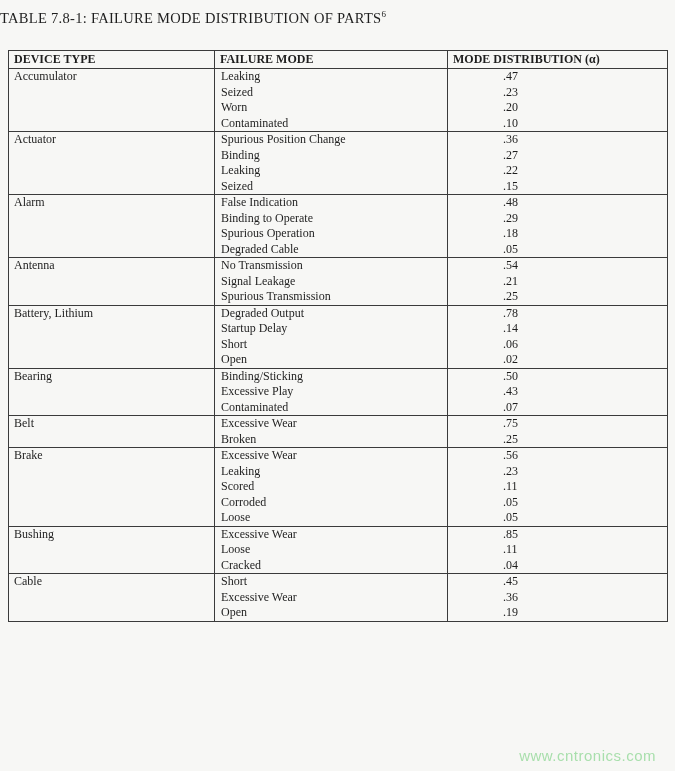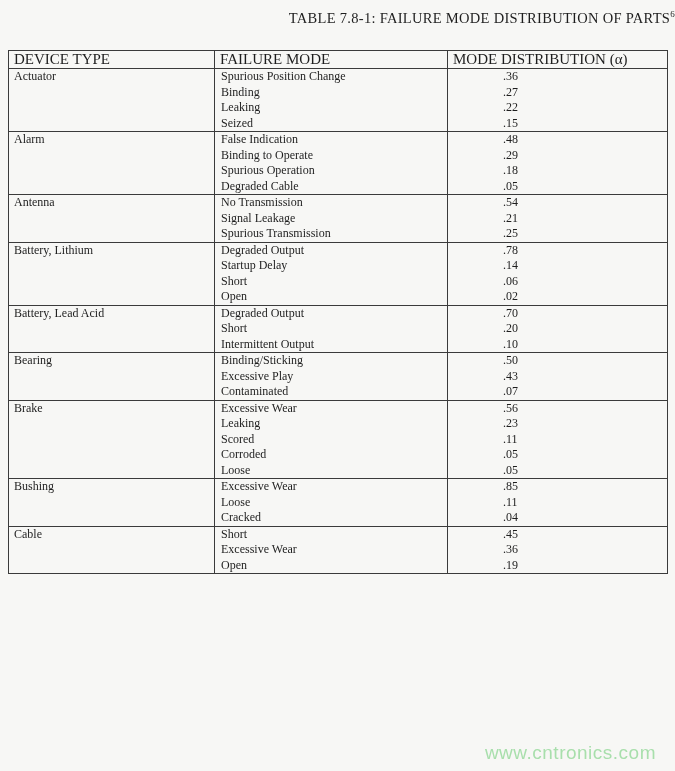--- a/index.html
+++ b/index.html
@@ -10,21 +10,21 @@
     font-family: "Liberation Serif", serif;
     color: #1e1e1e;
     position: relative;
     overflow: hidden;
   }
   .title {
     position: absolute;
     top: 10px;
     left: 0;
     width: 675px;
-    text-align: right;
+    text-align: left;
     font-size: 14.5px;
     font-weight: normal;
     letter-spacing: 0.3px;
     margin: 0;
   }
   .title sup {
     font-size: 9px;
     vertical-align: super;
     line-height: 0;
   }
@@ -40,44 +40,44 @@
     width: 659px;
     background: transparent;
   }
   table.parts th, table.parts td {
     border: 1px solid #3b3b3b;
     padding: 0;
     vertical-align: top;
     overflow: hidden;
   }
   table.parts th {
-    font-weight: normal;
+    font-weight: bold;
     text-align: left;
-    font-size: 15px;
+    font-size: 12px;
     height: 17px;
     line-height: 16px;
     padding-left: 5px;
     white-space: nowrap;
   }
   .line {
     font-size: 12px;
     line-height: 15.5px;
     height: 15.5px;
     white-space: nowrap;
   }
   td.device-cell .line { padding-left: 5px; }
   td.modes-cell  .line { padding-left: 6px; }
   td.probs-cell  .line { padding-left: 55px; }
   td.device-cell .line.indent2 { padding-left: 57px; }
   .watermark {
     position: absolute;
     right: 19px;
     bottom: 7px;
     font-family: "Liberation Sans", sans-serif;
-    font-size: 19px;
+    font-size: 15px;
     color: #a2dda6;
     opacity: 0.92;
     letter-spacing: 0.5px;
     pointer-events: none;
   }
 </style>
 </head>
 <body>
 
 <h1 class="title"><span>TABLE 7.8-1:  FAILURE MODE DISTRIBUTION OF PARTS</span><sup>6</sup></h1>
@@ -92,20 +92,37 @@
     <thead>
       <tr>
         <th>DEVICE TYPE</th>
         <th>FAILURE MODE</th>
         <th>MODE DISTRIBUTION (α)</th>
       </tr>
     </thead>
     <tbody id="table-body">
         <tr>
           <td class="device-cell">
+            <div class="line">Accumulator</div>
+          </td>
+          <td class="modes-cell">
+            <div class="line">Leaking</div>
+            <div class="line">Seized</div>
+            <div class="line">Worn</div>
+            <div class="line">Contaminated</div>
+          </td>
+          <td class="probs-cell">
+            <div class="line">.47</div>
+            <div class="line">.23</div>
+            <div class="line">.20</div>
+            <div class="line">.10</div>
+          </td>
+        </tr>
+        <tr>
+          <td class="device-cell">
             <div class="line">Actuator</div>
           </td>
           <td class="modes-cell">
             <div class="line">Spurious Position Change</div>
             <div class="line">Binding</div>
             <div class="line">Leaking</div>
             <div class="line">Seized</div>
           </td>
           <td class="probs-cell">
             <div class="line">.36</div>
@@ -158,46 +175,44 @@
           </td>
           <td class="probs-cell">
             <div class="line">.78</div>
             <div class="line">.14</div>
             <div class="line">.06</div>
             <div class="line">.02</div>
           </td>
         </tr>
         <tr>
           <td class="device-cell">
-            <div class="line">Battery, Lead Acid</div>
-          </td>
-          <td class="modes-cell">
-            <div class="line">Degraded Output</div>
-            <div class="line">Short</div>
-            <div class="line">Intermittent Output</div>
-          </td>
-          <td class="probs-cell">
-            <div class="line">.70</div>
-            <div class="line">.20</div>
-            <div class="line">.10</div>
-          </td>
-        </tr>
-        <tr>
-          <td class="device-cell">
             <div class="line">Bearing</div>
           </td>
           <td class="modes-cell">
             <div class="line">Binding/Sticking</div>
             <div class="line">Excessive Play</div>
             <div class="line">Contaminated</div>
           </td>
           <td class="probs-cell">
             <div class="line">.50</div>
             <div class="line">.43</div>
             <div class="line">.07</div>
+          </td>
+        </tr>
+        <tr>
+          <td class="device-cell">
+            <div class="line">Belt</div>
+          </td>
+          <td class="modes-cell">
+            <div class="line">Excessive Wear</div>
+            <div class="line">Broken</div>
+          </td>
+          <td class="probs-cell">
+            <div class="line">.75</div>
+            <div class="line">.25</div>
           </td>
         </tr>
         <tr>
           <td class="device-cell">
             <div class="line">Brake</div>
           </td>
           <td class="modes-cell">
             <div class="line">Excessive Wear</div>
             <div class="line">Leaking</div>
             <div class="line">Scored</div>

